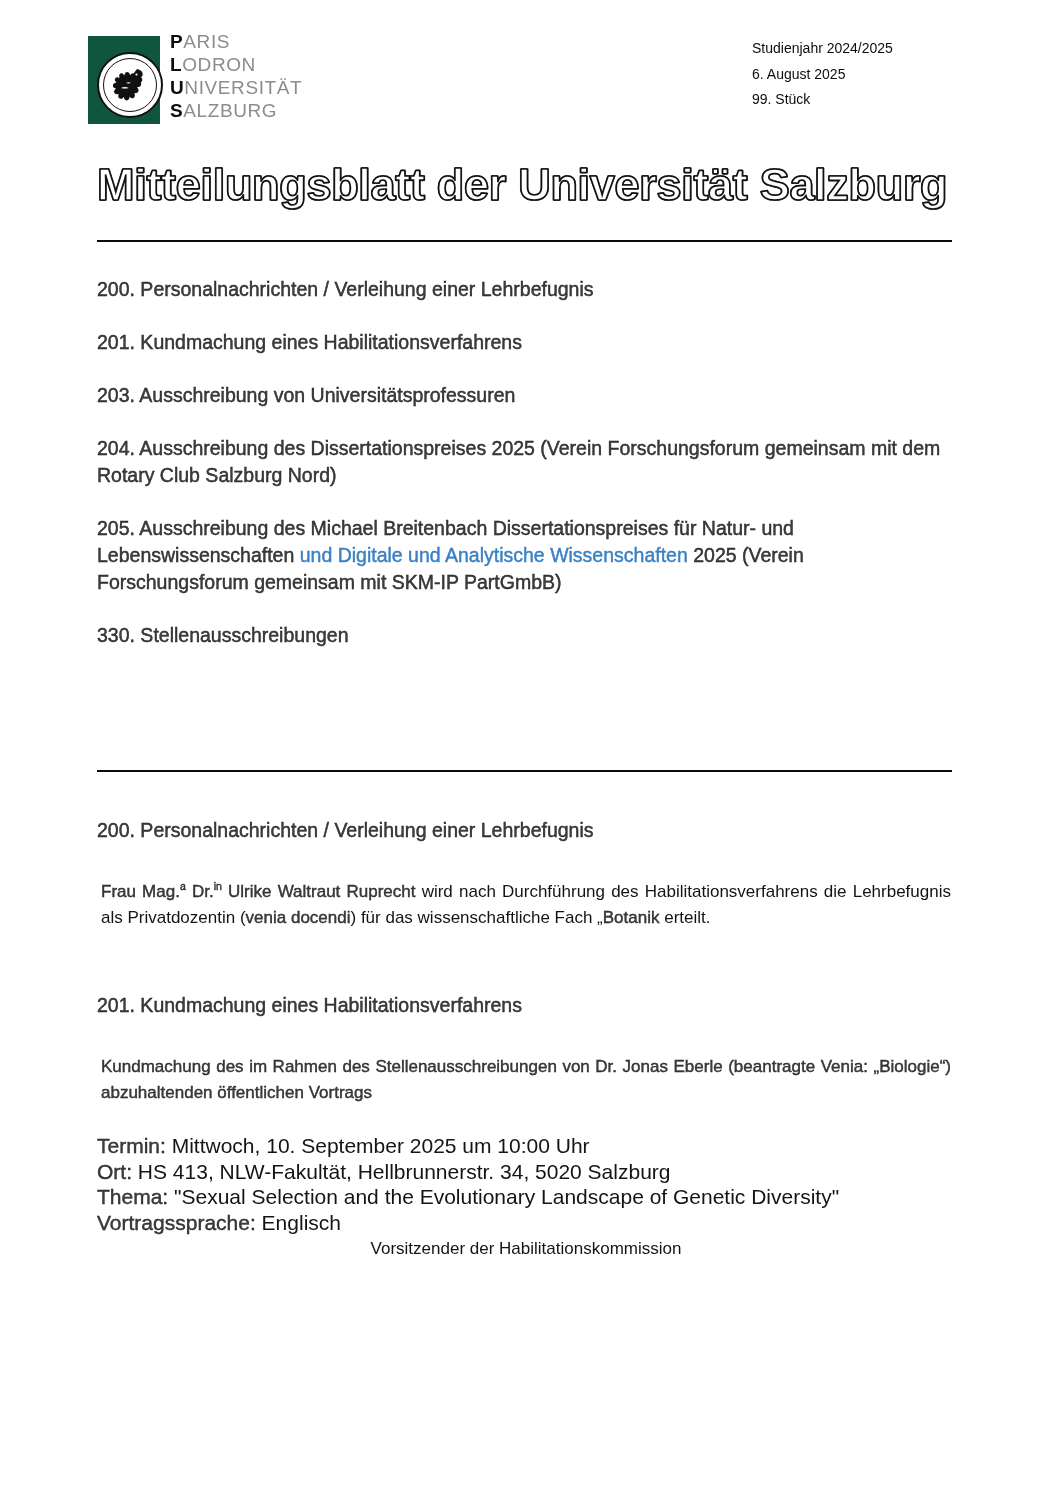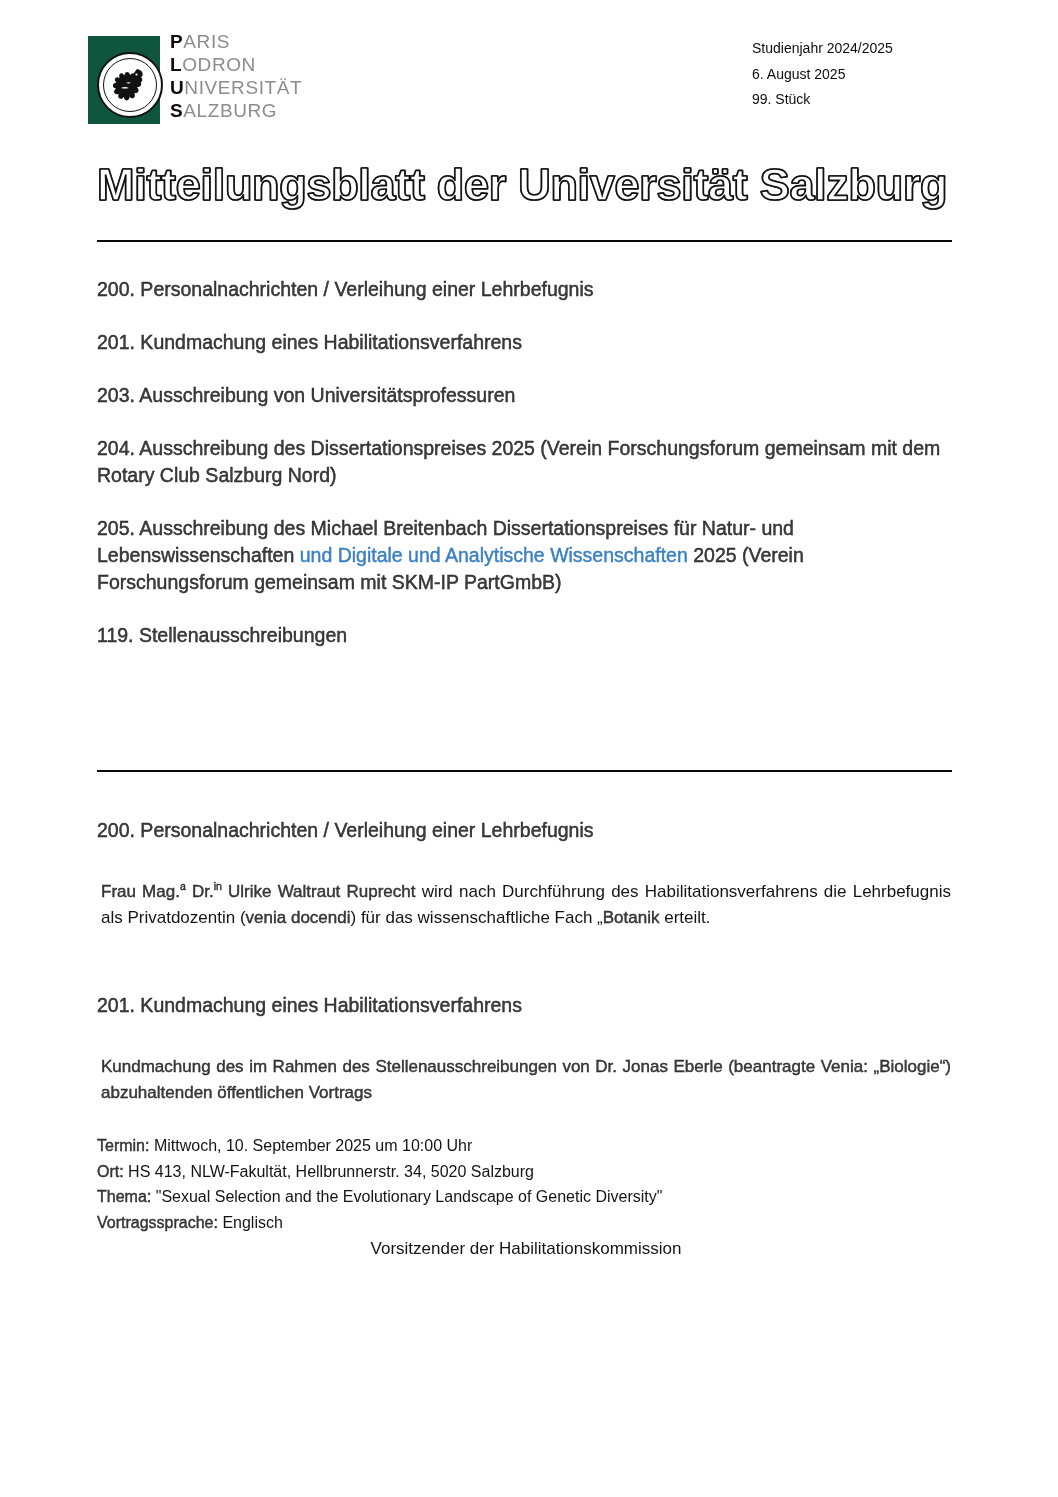--- a/index.html
+++ b/index.html
@@ -182,21 +182,21 @@
     text-align: justify;
     margin: 4px;
   }
 
   .emph-out {
     color: #3d3d3d;
     -webkit-text-stroke: 0.38px #1a1a1a;
   }
 
   .details {
-    font-size: 16px;
+    font-size: 21px;
     line-height: 25.5px;
     color: #141414;
     margin: 28px 0 0 0;
   }
   .details .lbl {
     color: #3d3d3d;
     -webkit-text-stroke: 0.38px #1a1a1a;
   }
 
   .signature {
@@ -253,21 +253,21 @@
   <div class="masthead">Mitteilungsblatt der Universität Salzburg</div>
 
   <div class="rule rule-top"></div>
 
   <div class="toc">
     <div class="toc-item">200. Personalnachrichten / Verleihung einer Lehrbefugnis</div>
     <div class="toc-item">201. Kundmachung eines Habilitationsverfahrens</div>
     <div class="toc-item">203. Ausschreibung von Universitätsprofessuren</div>
     <div class="toc-item">204. Ausschreibung des Dissertationspreises 2025 (Verein Forschungsforum gemeinsam mit dem Rotary Club Salzburg Nord)</div>
     <div class="toc-item"><span>205. Ausschreibung des Michael Breitenbach Dissertationspreises für Natur- und Lebenswissenschaften </span><span class="hl">und Digitale und Analytische Wissenschaften</span><span> 2025 (Verein Forschungsforum gemeinsam mit SKM-IP PartGmbB)</span></div>
-    <div class="toc-item">119. Stellenausschreibungen</div>
+    <div class="toc-item">330. Stellenausschreibungen</div>
   </div>
 
   <div class="rule rule-mid"></div>
 
   <div class="section sec-200">
     <div class="sec-title">200. Personalnachrichten / Verleihung einer Lehrbefugnis</div>
     <p class="body-para"><span class="emph-out">Frau Mag.</span><sup class="emph-out">a</sup><span class="emph-out"> Dr.</span><sup class="emph-out">in</sup><span class="emph-out"> Ulrike Waltraut Ruprecht</span><span> wird nach Durchführung des Habilitationsverfahrens die Lehrbefugnis als Privatdozentin (</span><span class="emph-out">venia docendi</span><span>) für das wissenschaftliche Fach „</span><span class="emph-out">Botanik</span><span> erteilt.</span></p>
   </div>
 
   <div class="section sec-201">

